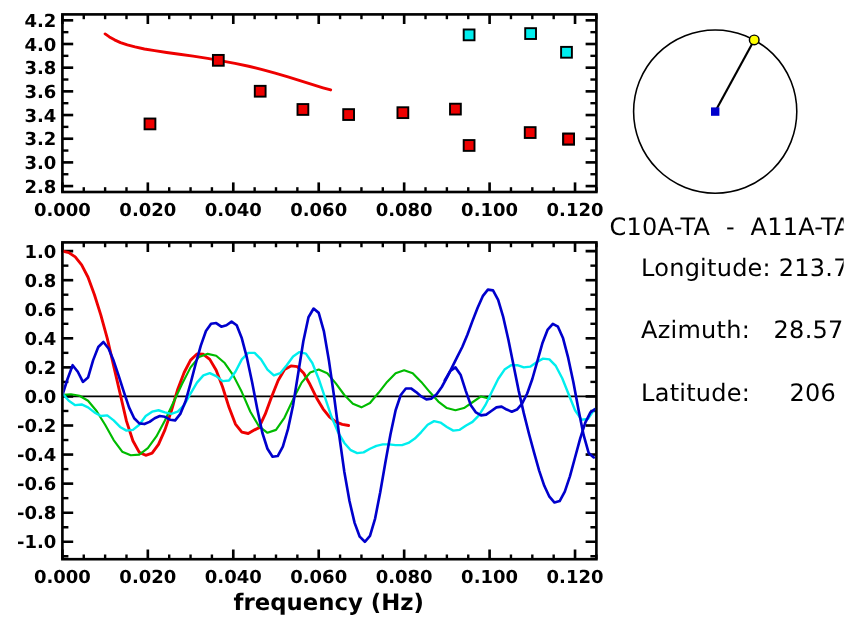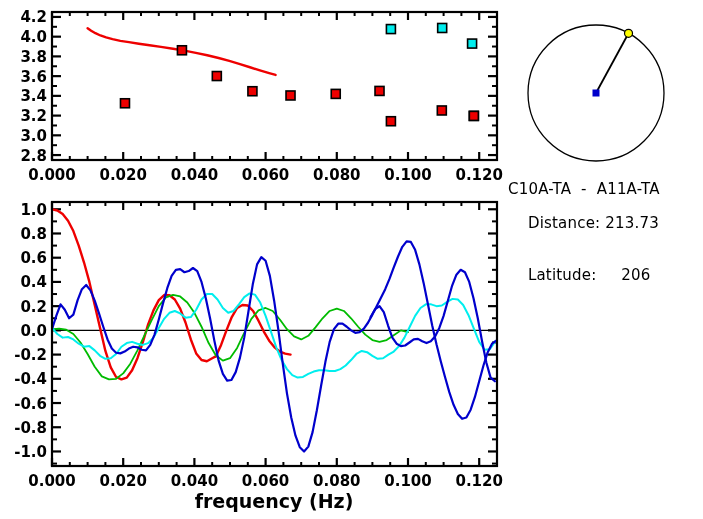--- a/index.html
+++ b/index.html
@@ -4,21 +4,21 @@
 <style>
   html,body{margin:0;padding:0;background:#ffffff;}
   body{width:703px;height:519px;position:relative;overflow:hidden;
        font-family:"DejaVu Sans","Liberation Sans",sans-serif;color:#000;}
   .panel{position:absolute;}
   #top-panel{left:0;top:0;width:510px;height:190px;}
   #bottom-panel{left:0;top:190px;width:510px;height:329px;}
   #azimuth-panel{left:505px;top:0;width:198px;height:180px;}
   #info-panel{left:508px;top:181px;width:195px;height:110px;}
   .info-line{font-family:"DejaVu Sans","Liberation Sans",sans-serif;
-             font-size:15px;line-height:17.2px;white-space:pre;letter-spacing:0.2px;}
+             font-size:20px;line-height:17.2px;white-space:pre;letter-spacing:0.2px;}
   svg{display:block;}
   text{font-family:"DejaVu Sans","Liberation Sans",sans-serif;}
 </style>
 </head>
 <body>
 
 <div class="panel" id="top-panel">
   <svg id="svg-top" width="510" height="190">
       <g>
         <rect x="52" y="12" width="445" height="148" fill="none" stroke="#000000" stroke-width="2.2"></rect>
@@ -291,18 +291,21 @@
       <circle cx="91" cy="93" r="68" fill="none" stroke="#000000" stroke-width="1.3"></circle>
       <line x1="91" y1="93" x2="123.51978154421938" y2="33.28012216760446" stroke="#000000" stroke-width="1.8"></line>
       <circle cx="123.51978154421938" cy="33.28012216760446" r="4" fill="#ffff00" stroke="#000" stroke-width="1.2"></circle>
       <rect x="87.5" y="89.5" width="7" height="7" fill="#0000cc"></rect>
     </svg>
 </div>
 
 <div class="panel" id="info-panel">
   <div class="info-line">C10A-TA  -  A11A-TA</div>
   <div class="info-line">
-    <span>Distance:</span><span> 213.73</span>
+    <span>Longitude:</span><span> 213.73</span>
+  </div>
+  <div class="info-line">
+    <span>Azimuth:</span><span>   28.57</span>
   </div>
   <div class="info-line">
     <span>Latitude:</span><span>     206</span>
   </div>
 </div>
 
 </body></html>

